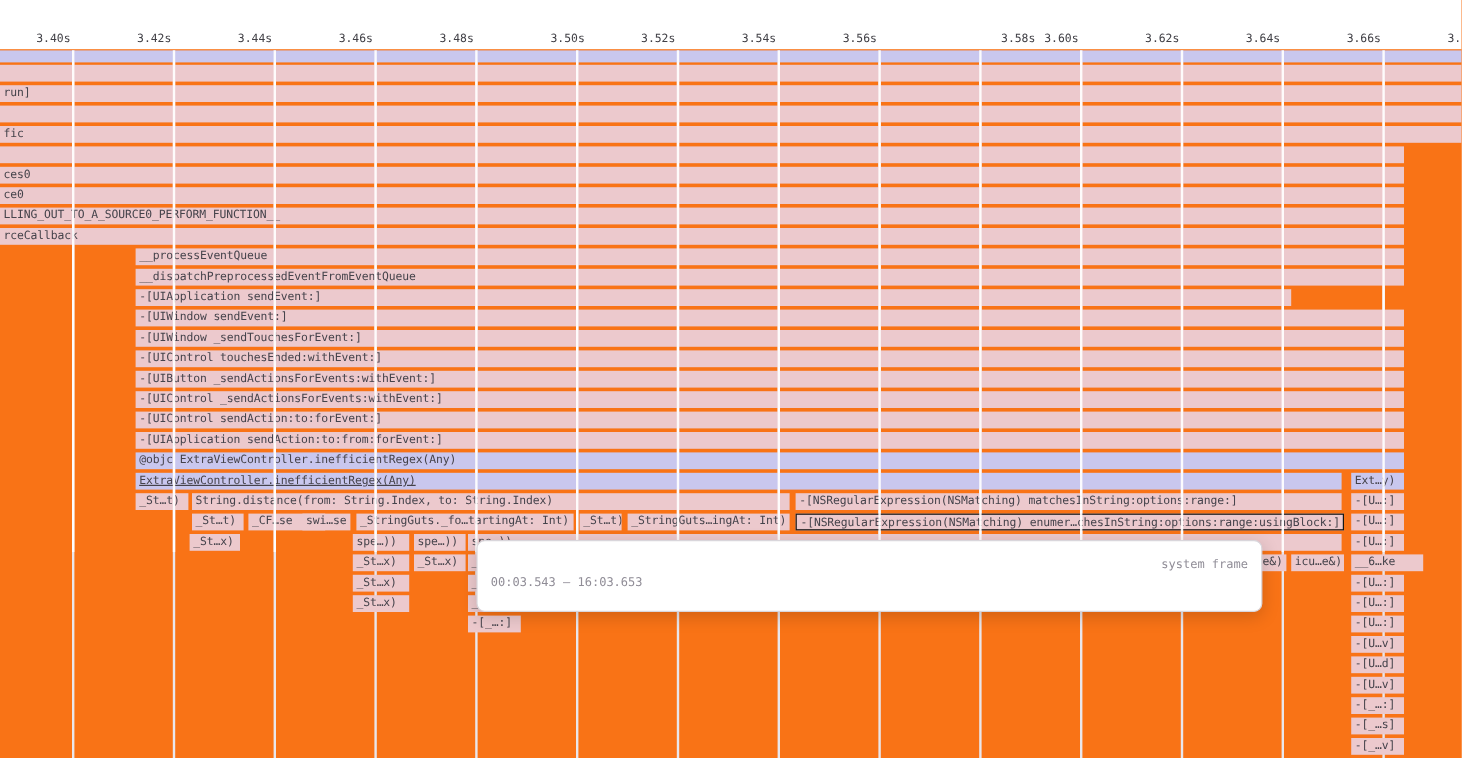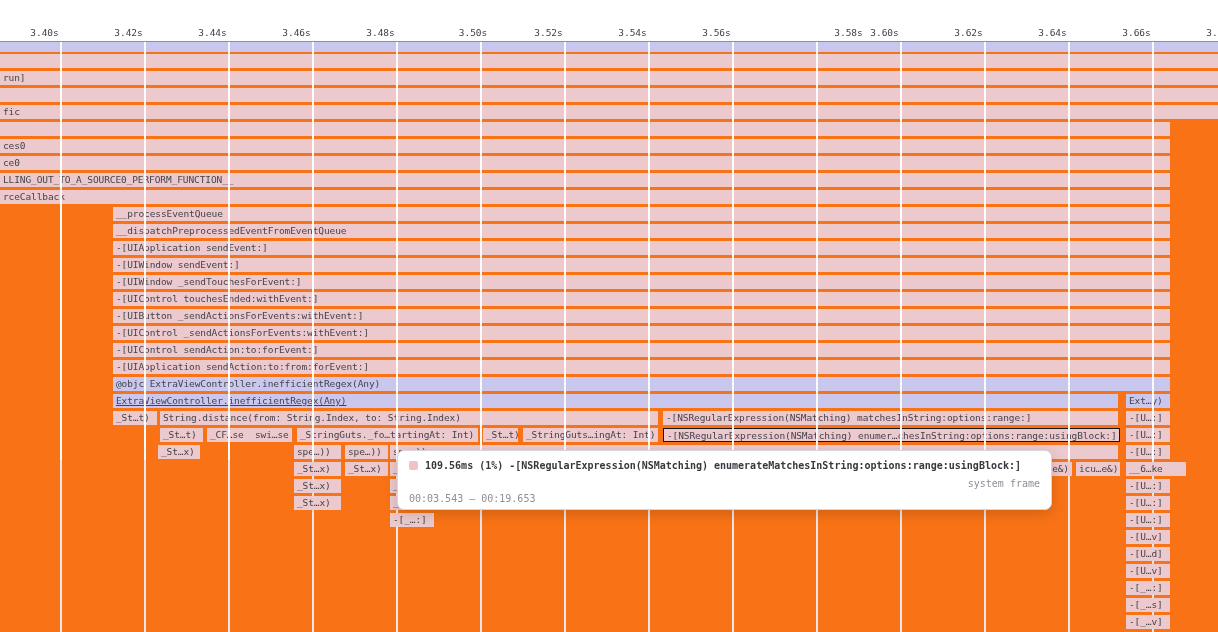--- a/index.html
+++ b/index.html
@@ -78,21 +78,21 @@
       <div class="bar p" style="left: 0px; top: 71px; width: 1218px;">run]</div>
       <div class="bar p" style="left: 0px; top: 88px; width: 1218px;"></div>
       <div class="bar p" style="left: 0px; top: 105px; width: 1218px;">fic</div>
       <div class="bar p" style="left: 0px; top: 122px; width: 1170px;"></div>
       <div class="bar p" style="left: 0px; top: 139px; width: 1170px;">ces0</div>
       <div class="bar p" style="left: 0px; top: 156px; width: 1170px;">ce0</div>
       <div class="bar p" style="left: 0px; top: 173px; width: 1170px;">LLING_OUT_TO_A_SOURCE0_PERFORM_FUNCTION__</div>
       <div class="bar p" style="left: 0px; top: 190px; width: 1170px;">rceCallback</div>
       <div class="bar p" style="left: 113px; top: 207px; width: 1057px;">__processEventQueue</div>
       <div class="bar p" style="left: 113px; top: 224px; width: 1057px;">__dispatchPreprocessedEventFromEventQueue</div>
-      <div class="bar p" style="left: 113px; top: 241px; width: 1057px;">-[UIApplication sendEvent:]</div>
+      <div class="bar p" style="left: 113px; top: 241px; width: 963px;">-[UIApplication sendEvent:]</div>
       <div class="bar p" style="left: 113px; top: 258px; width: 1057px;">-[UIWindow sendEvent:]</div>
       <div class="bar p" style="left: 113px; top: 275px; width: 1057px;">-[UIWindow _sendTouchesForEvent:]</div>
       <div class="bar p" style="left: 113px; top: 292px; width: 1057px;">-[UIControl touchesEnded:withEvent:]</div>
       <div class="bar p" style="left: 113px; top: 309px; width: 1057px;">-[UIButton _sendActionsForEvents:withEvent:]</div>
       <div class="bar p" style="left: 113px; top: 326px; width: 1057px;">-[UIControl _sendActionsForEvents:withEvent:]</div>
       <div class="bar p" style="left: 113px; top: 343px; width: 1057px;">-[UIControl sendAction:to:forEvent:]</div>
       <div class="bar p" style="left: 113px; top: 360px; width: 1057px;">-[UIApplication sendAction:to:from:forEvent:]</div>
       <div class="bar v" style="left: 113px; top: 377px; width: 1057px;">@objc ExtraViewController.inefficientRegex(Any)</div>
       <div class="bar v" style="left: 113px; top: 394px; width: 1005px; text-decoration: underline;">ExtraViewController.inefficientRegex(Any)</div>
       <div class="bar v" style="left: 1126px; top: 394px; width: 44px;">Ext…y)</div>
@@ -145,20 +145,16 @@
       <div class="glw" style="left: 647.5px;"></div>
       <div class="glw" style="left: 731.5px;"></div>
       <div class="glw" style="left: 815.5px;"></div>
       <div class="glw" style="left: 899.5px;"></div>
       <div class="glw" style="left: 983.5px;"></div>
       <div class="glw" style="left: 1067.5px;"></div>
       <div class="glw" style="left: 1151.5px;"></div>
     </div>
 
   <div id="tooltip">
-    <div class="t-title">
-      <span class="swatch" style="background: rgb(236, 195, 201);"></span>
-      <span class="t-main">109.56ms (1%) -[NSRegularExpression(NSMatching) enumerateMatchesInString:options:range:usingBlock:]</span>
-    </div>
     <div class="t-sub">system frame</div>
-    <div class="t-time">00:03.543 — 00:19.653</div>
+    <div class="t-time">00:03.543 — 16:03.653</div>
   </div>
 </div>
 
 </body></html>

